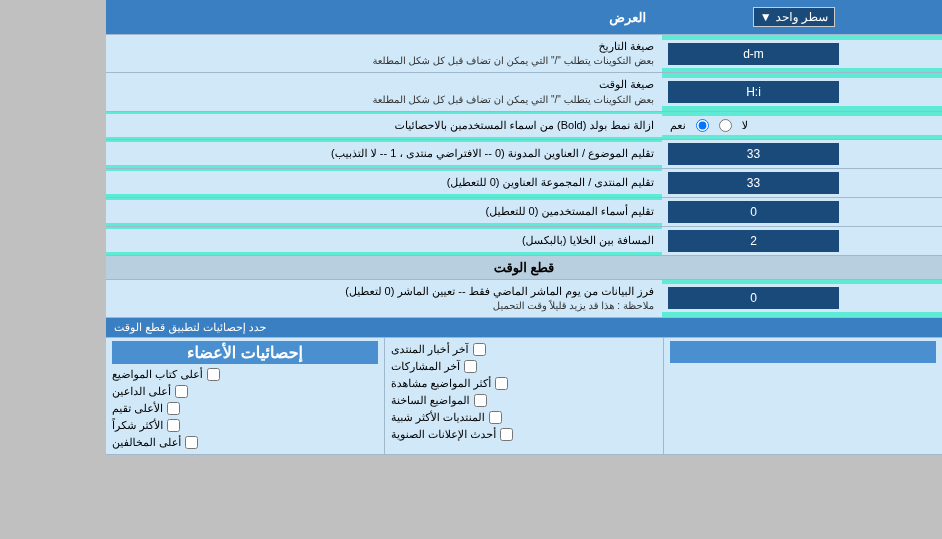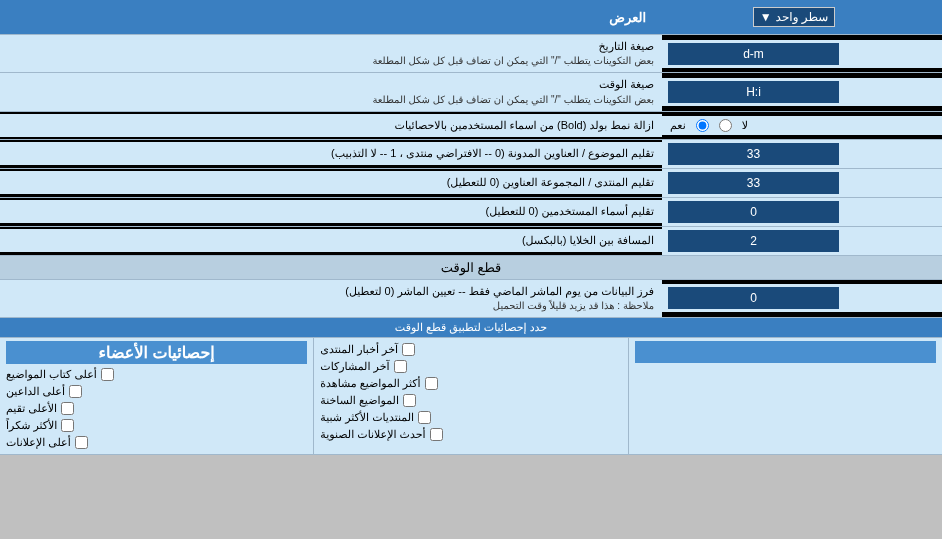--- a/index.html
+++ b/index.html
@@ -3,22 +3,22 @@
   <meta charset="utf-8">
   <style>
     * { box-sizing: border-box; margin: 0; padding: 0; }
     body {
       font-family: Arial, Tahoma, sans-serif;
       background: #c0c0c0;
       direction: rtl;
       font-size: 12px;
     }
     .container {
-      width: 942px;
-      background: #000000;
+      width: 836px;
+      background: #5eead4;
     }
     .row {
       display: flex;
       flex-direction: row-reverse;
       border-bottom: 1px solid #a0b8cc;
       align-items: center;
       min-height: 28px;
     }
     .row-header {
       background: #3a7fc1;
@@ -89,36 +89,36 @@
       background: #d0e8f8;
     }
     .radio-label {
       font-size: 11px;
       color: #000;
     }
     
     .section-header {
       background: #b8cfe0;
       color: #000;
-      font-weight: normal;
+      font-weight: bold;
       font-size: 13px;
       text-align: center;
       padding: 4px 8px;
       border-bottom: 1px solid #a0b8cc;
     }
     
     .checkboxes-section {
       background: #d0e8f8;
       border-bottom: 1px solid #a0b8cc;
     }
     .checkboxes-header {
       background: #3a7fc1;
       color: white;
       font-size: 11px;
-      text-align: center;
+      text-align: left;
       padding: 3px 8px;
       border-bottom: 1px solid #a0b8cc;
     }
     .checkboxes-grid {
       display: flex;
       flex-direction: row-reverse;
     }
     .checkbox-col {
       flex: 1;
       padding: 3px 6px;
@@ -261,21 +261,21 @@
         </div>
         <div class="checkbox-item">
           <span>الأعلى تقيم</span>
           <input type="checkbox" style="">
         </div>
         <div class="checkbox-item">
           <span>الأكثر شكراً</span>
           <input type="checkbox" style="">
         </div>
         <div class="checkbox-item">
-          <span>أعلى الإعلانات</span>
+          <span>أعلى المخالفين</span>
           <input type="checkbox" style="">
         </div>
       </div>
 
       <div class="checkbox-col">
         <div class="checkbox-item">
           <span>آخر أخبار المنتدى</span>
           <input type="checkbox" style="">
         </div>
         <div class="checkbox-item">

